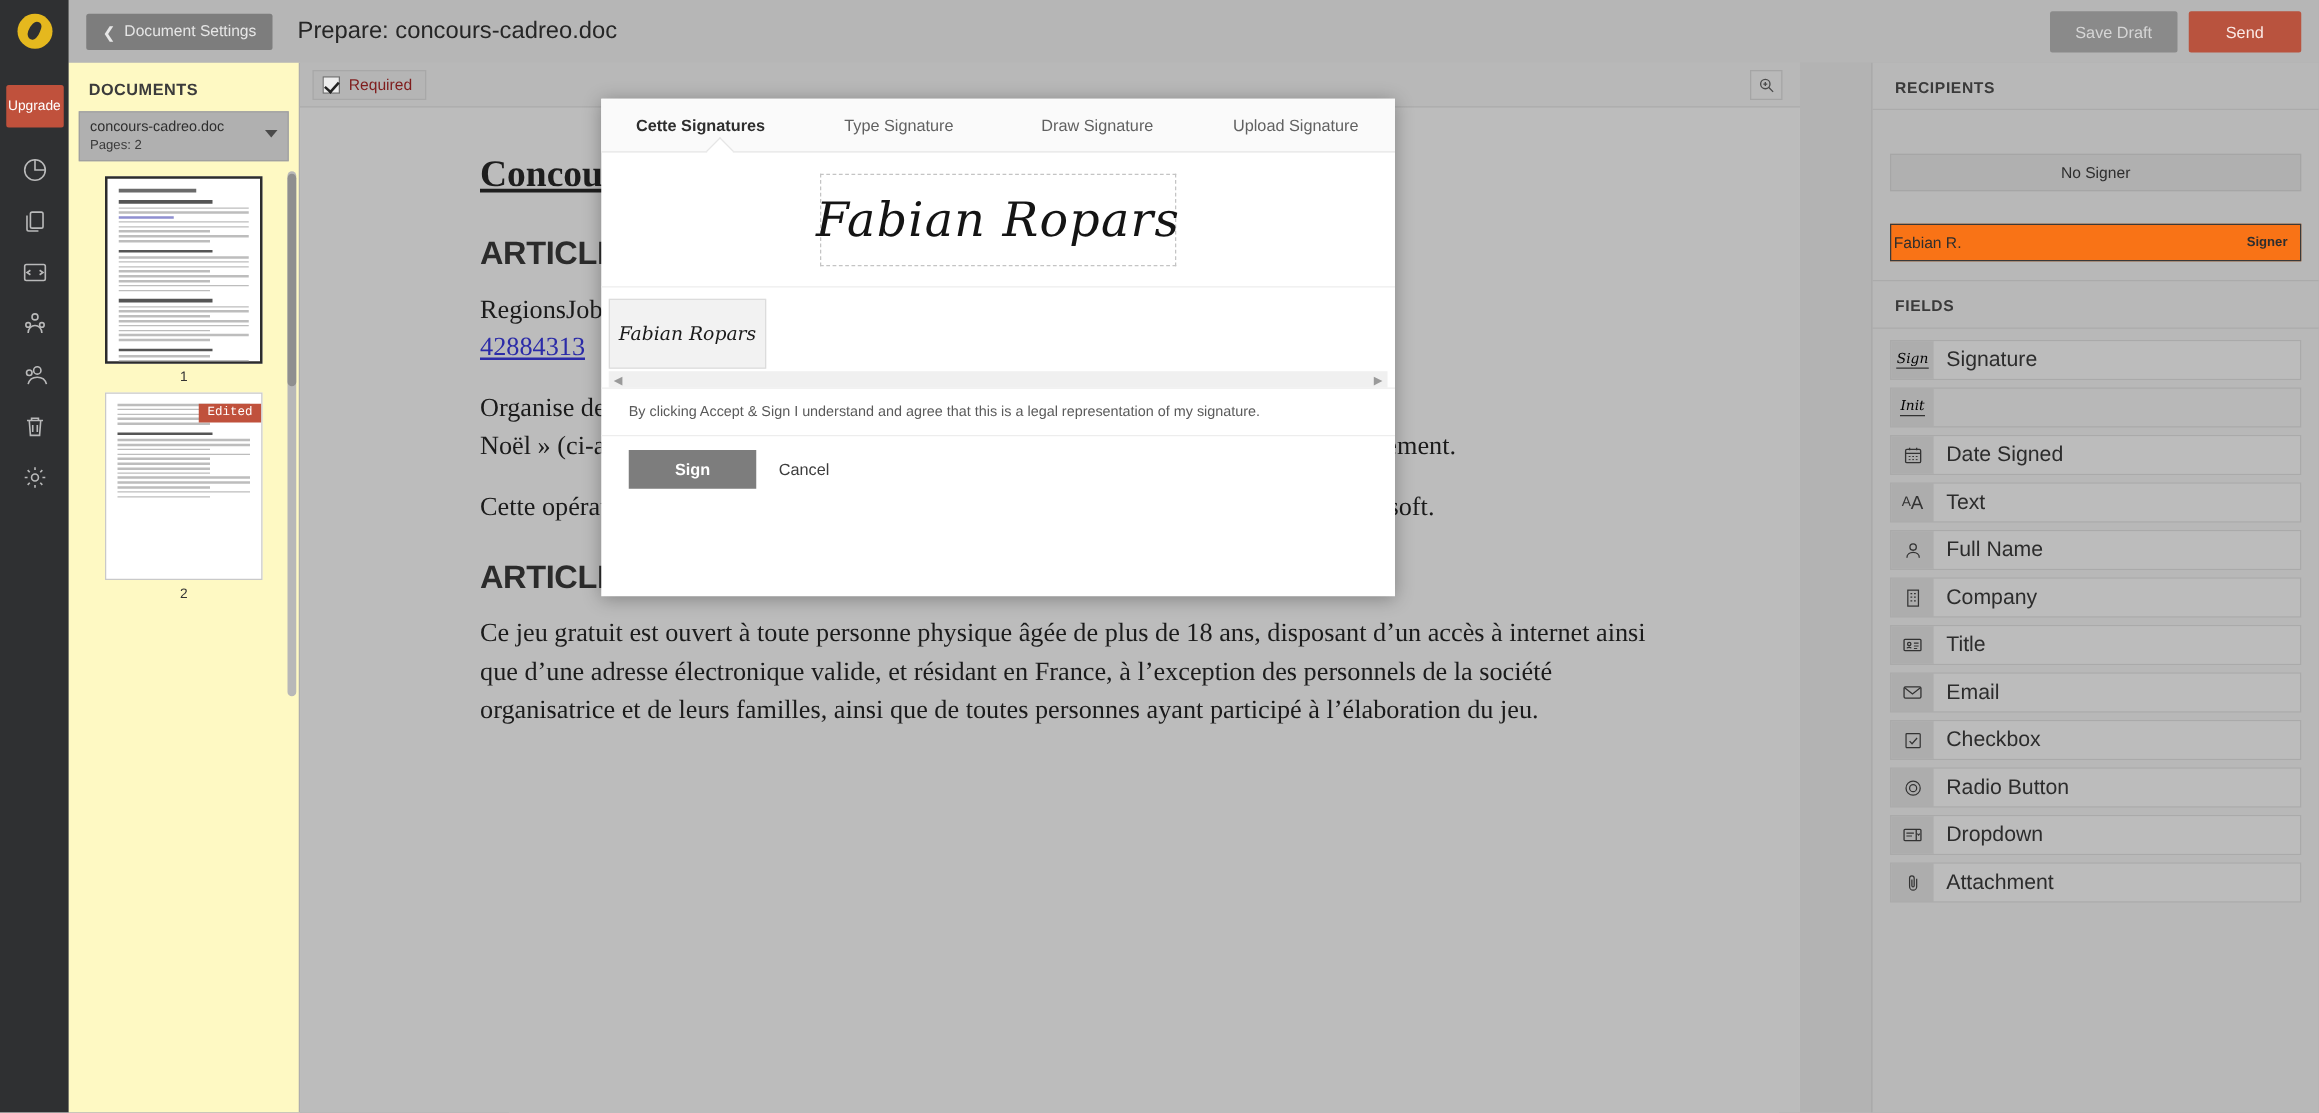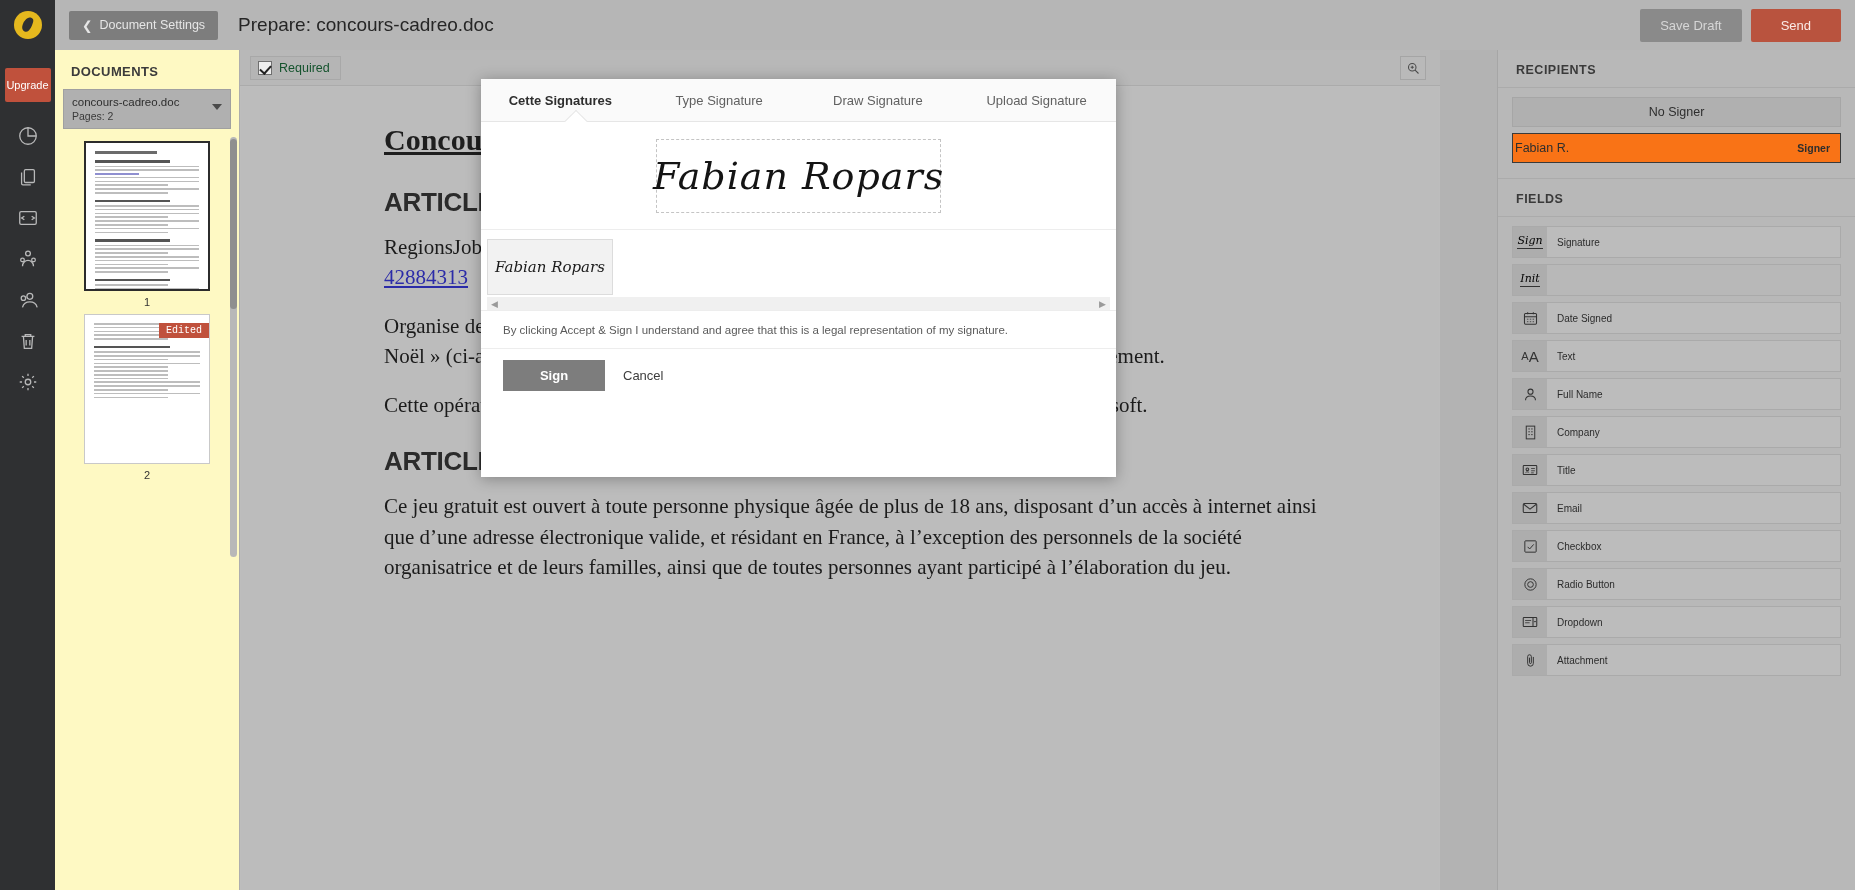--- a/index.html
+++ b/index.html
@@ -109,21 +109,21 @@
   }
   .req-check {
     width: 14px; height: 14px; background: #ededed; border: 1px solid #6f6f6f;
     position: relative;
   }
   .req-check::after {
     content: ""; position: absolute; left: 3px; top: 1px;
     width: 5px; height: 9px; border: solid #222;
     border-width: 0 2.4px 2.4px 0; transform: rotate(42deg);
   }
-  .req-label { font-size: 12.5px; color: #14532d; }
+  .req-label { font-size: 12.5px; color: #7f1d1d; }
   .zoom-btn {
     position: absolute; right: 14px; top: 6px;
     width: 26px; height: 24px; border: 1px solid #a5a5a5;
     background: #b9b9b9; display: flex; align-items: center; justify-content: center;
     cursor: pointer;
   }
   .page {
     position: absolute; left: 1px; top: 37px; right: 1px; bottom: 0;
     background: #bcbcbc; overflow: hidden; padding: 36px 100px 0 143px;
   }
@@ -148,40 +148,40 @@
   }
   .sec-title {
     padding: 13px 18px 10px; font-size: 12.5px; font-weight: bold;
     letter-spacing: .5px; color: #3a3a3a;
     border-bottom: 1px solid #ababab;
   }
   .rcp-list { padding: 9px 14px 9px; border-bottom: 1px solid #ababab; }
   .rcp {
     height: 30px; display: flex; align-items: center; justify-content: center;
     background: #b0b0b0; border: 1px solid #a6a6a6; margin-bottom: 6px;
-    font-size: 12.5px; color: #2e2e2e; cursor: pointer; position: relative;
+    font-size: 12.5px; color: #2e2e2e; cursor: pointer; position: relative; margin-top: 26px;
   }
   .rcp.signer {
     background: #f97316; border: 1.5px solid #3a3a3a;
     justify-content: flex-start; padding: 0 2px;
   }
   .rcp.signer .tag {
     position: absolute; right: 10px; font-size: 10.5px; font-weight: bold; color: #2e2e2e;
   }
   .fields { padding: 9px 14px; }
   .field {
     display: flex; align-items: stretch; height: 32px; margin-bottom: 6px;
     border: 1px solid #aaa; cursor: pointer;
   }
   .field .fi {
     width: 34px; background: #adadad; display: flex; align-items: center; justify-content: center;
   }
   .field .fl {
     flex: 1; background: #bcbcbc; display: flex; align-items: center;
-    padding-left: 10px; font-size: 10px; color: #2c2c2c;
+    padding-left: 10px; font-size: 17px; color: #2c2c2c;
   }
   .sig-glyph { font-family: "DejaVu Serif", serif; font-style: italic; font-size: 11px; border-bottom: 1.4px solid #333; line-height: 1.1; }
 
   
   .topbar {
     position: absolute; left: 55px; top: 0; right: 0; height: 50px;
     background: #b6b6b6; display: flex; align-items: center; padding: 0 14px;
   }
   .back-btn {
     display: flex; align-items: center; gap: 7px;

